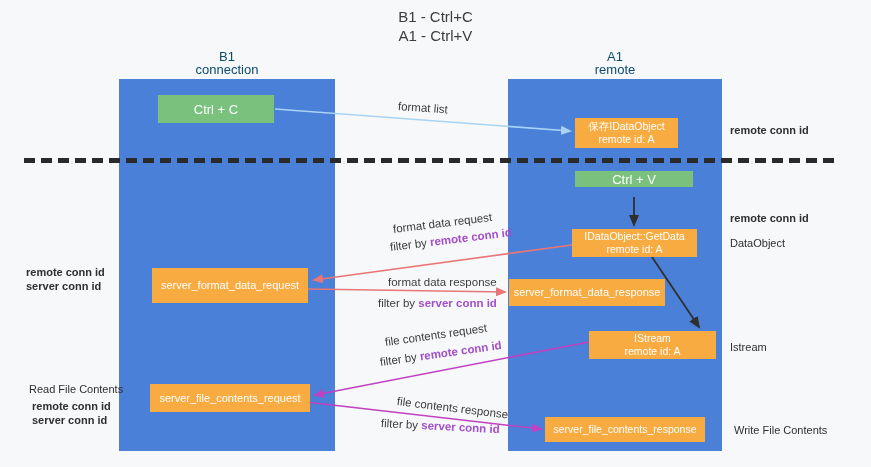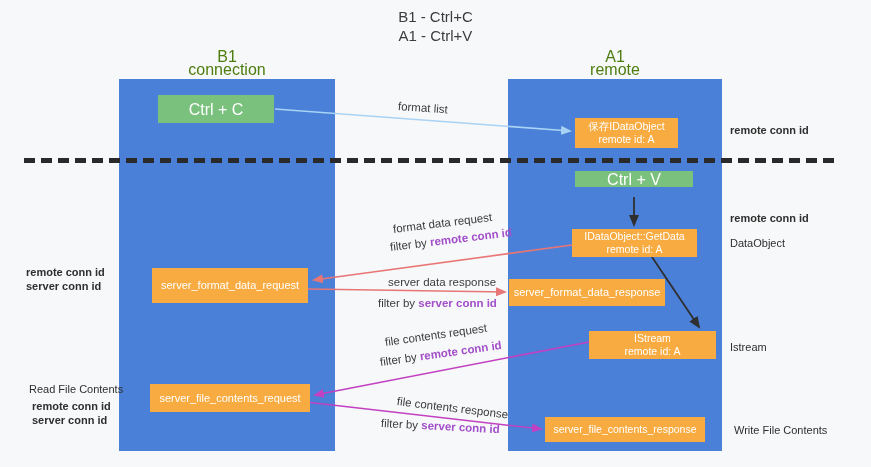--- a/index.html
+++ b/index.html
@@ -15,36 +15,36 @@
     position:absolute;left:0;top:7px;width:871px;
     text-align:center;font-size:15px;line-height:19px;color:#3c3c3c;
   }
 
   .lane{position:absolute;top:79px;height:372px;background:#4a80d8;z-index:1;}
   .lane-left{left:119px;width:216px;}
   .lane-right{left:508px;width:214px;}
 
   .lane-header{
     position:absolute;top:50px;text-align:center;
-    font-size:16px;line-height:13px;color:#4d7c0f;z-index:3;
+    font-size:13px;line-height:13px;color:#0c4a6e;z-index:3;
   }
   .lane-header.left{left:119px;width:216px;}
   .lane-header.right{left:508px;width:214px;}
 
   .dashline{
     position:absolute;left:24px;top:158px;width:814px;height:5px;z-index:4;
     background:repeating-linear-gradient(to right,#2a2a2a 0 11px,transparent 11px 17px);
   }
 
   .node{
     position:absolute;z-index:6;
     display:flex;flex-direction:column;align-items:center;justify-content:center;
     color:#fff;text-align:center;white-space:nowrap;
   }
-  .node.green{background:#79c17d;font-size:16px;}
+  .node.green{background:#79c17d;font-size:13px;}
   .node.orange{background:#f8ab40;}
   .node .l1,.node .l2{line-height:13px;}
 
   #ctrl-c{left:158px;top:95px;width:116px;height:28px;}
   #save-obj{left:575px;top:118px;width:103px;height:30px;font-size:10.5px;}
   #ctrl-v{left:575px;top:171px;width:118px;height:16px;}
   #getdata{left:572px;top:229px;width:125px;height:28px;font-size:10.5px;}
   #istream{left:589px;top:331px;width:127px;height:28px;font-size:10.5px;}
   #fmt-req{left:152px;top:268px;width:156px;height:35px;font-size:11px;}
   #fmt-resp{left:509px;top:279px;width:156px;height:27px;font-size:11px;}
@@ -139,21 +139,21 @@
   </div>
   <div id="file-resp" class="node orange">
     <span class="l1">server_file_contents_response</span>
   </div>
 
   <div class="alabel" style="left:398px;top:100px;transform:rotate(4deg);">format list</div>
 
   <div class="alabel" style="left:393px;top:223px;transform:rotate(-7deg);">format data request</div>
   <div class="alabel" style="left:390px;top:241px;transform:rotate(-7deg);"><span>filter by </span><span class="purple">remote conn id</span></div>
 
-  <div class="alabel" style="left:388px;top:276px;">server data response</div>
+  <div class="alabel" style="left:388px;top:276px;">format data response</div>
   <div class="alabel" style="left:378px;top:297px;"><span>filter by </span><span class="purple">server conn id</span></div>
 
   <div class="alabel" style="left:385px;top:336px;transform:rotate(-8deg);">file contents request</div>
   <div class="alabel" style="left:380px;top:356px;transform:rotate(-8deg);"><span>filter by </span><span class="purple">remote conn id</span></div>
 
   <div class="alabel" style="left:397px;top:395px;transform:rotate(7deg);">file contents response</div>
   <div class="alabel" style="left:381px;top:417px;transform:rotate(3deg);"><span>filter by </span><span class="purple">server conn id</span></div>
 
   <div class="sidelabel bold purple" style="left:730px;top:124px;">remote conn id</div>
   <div class="sidelabel bold purple" style="left:730px;top:212px;">remote conn id</div>

